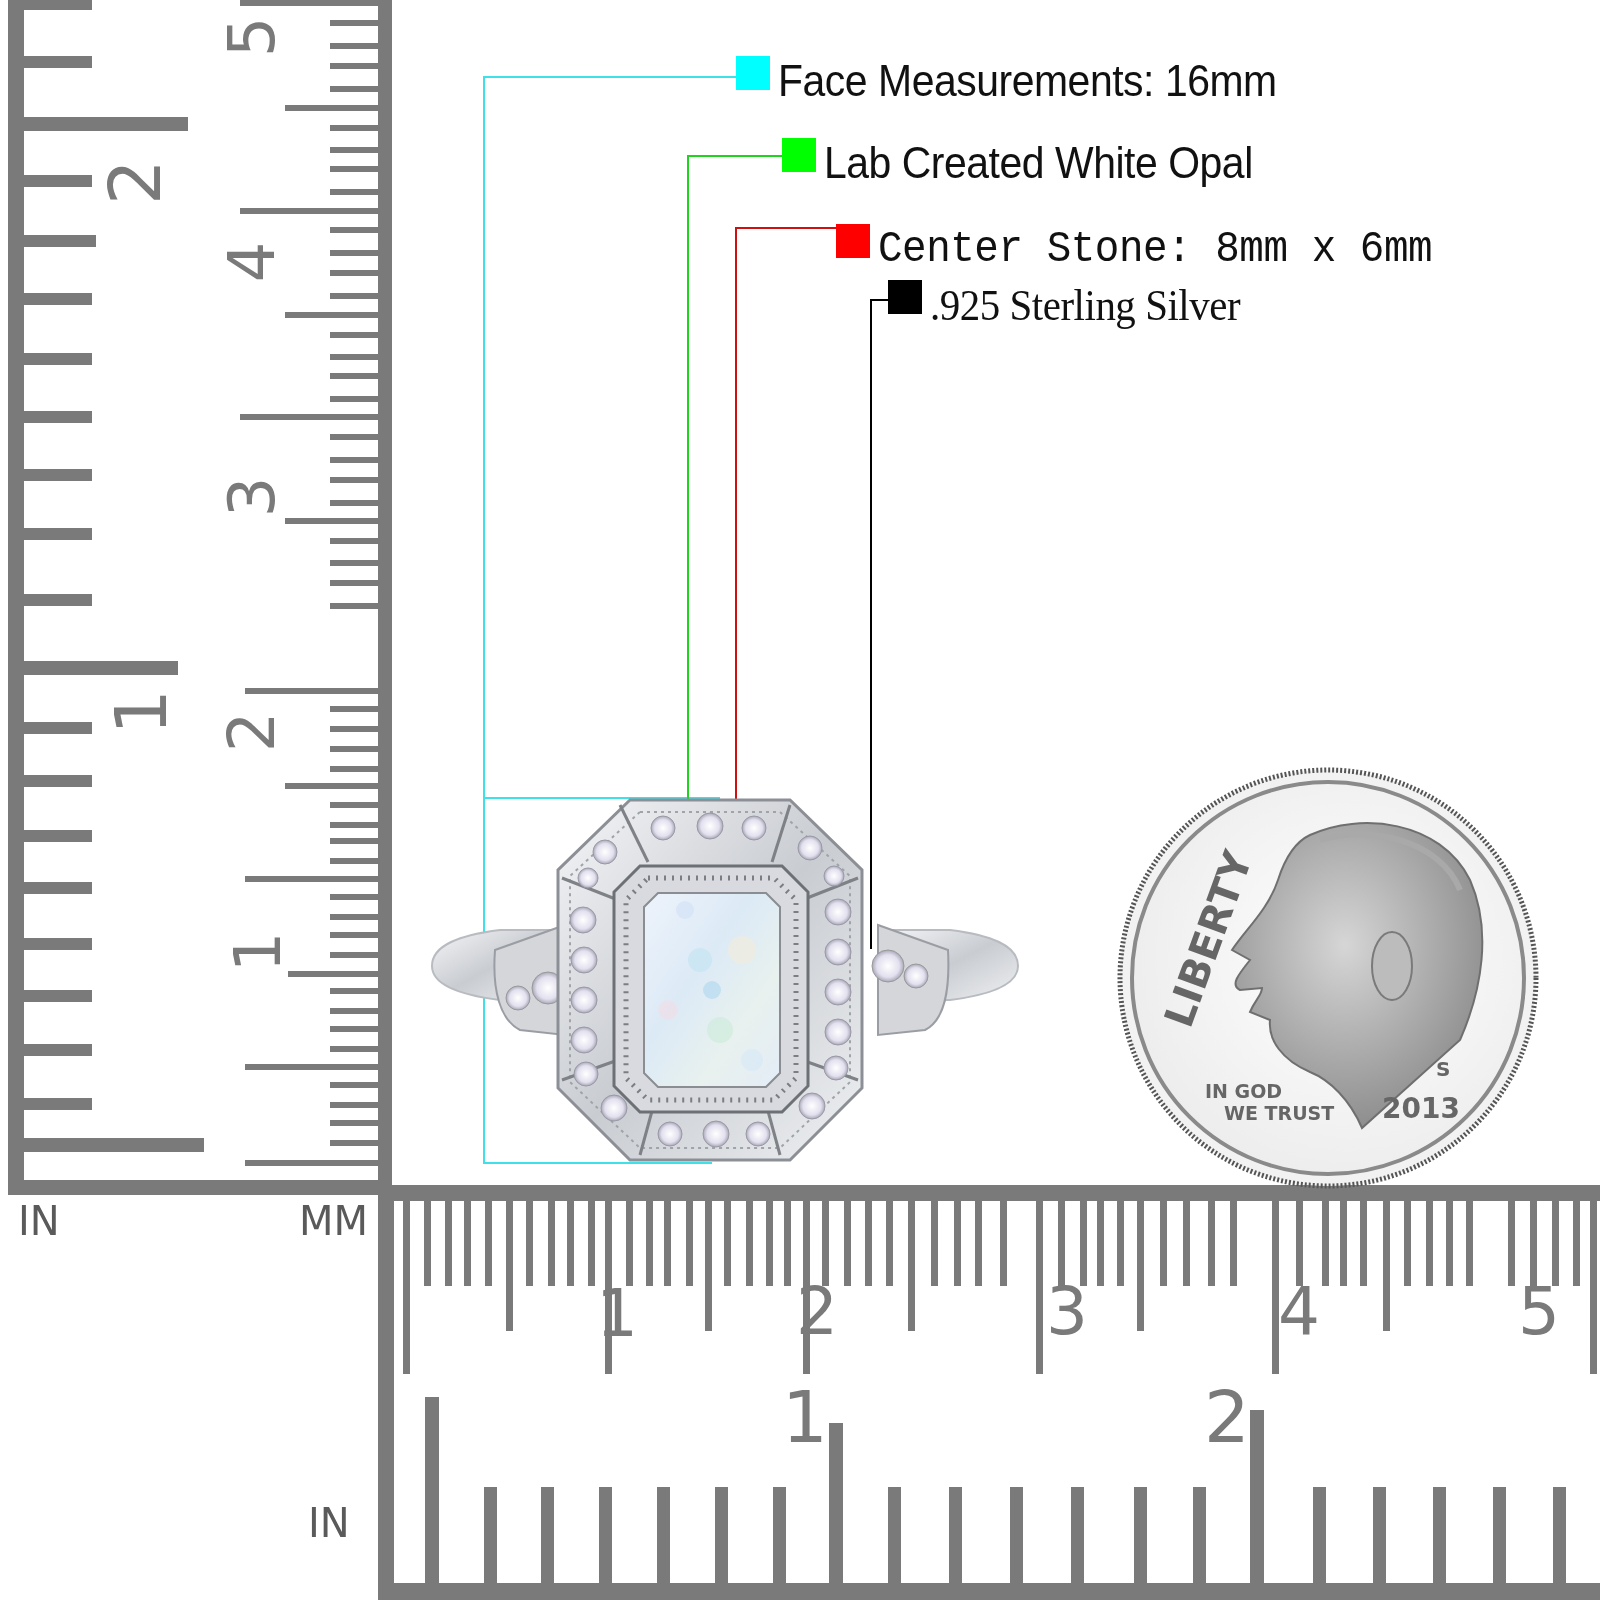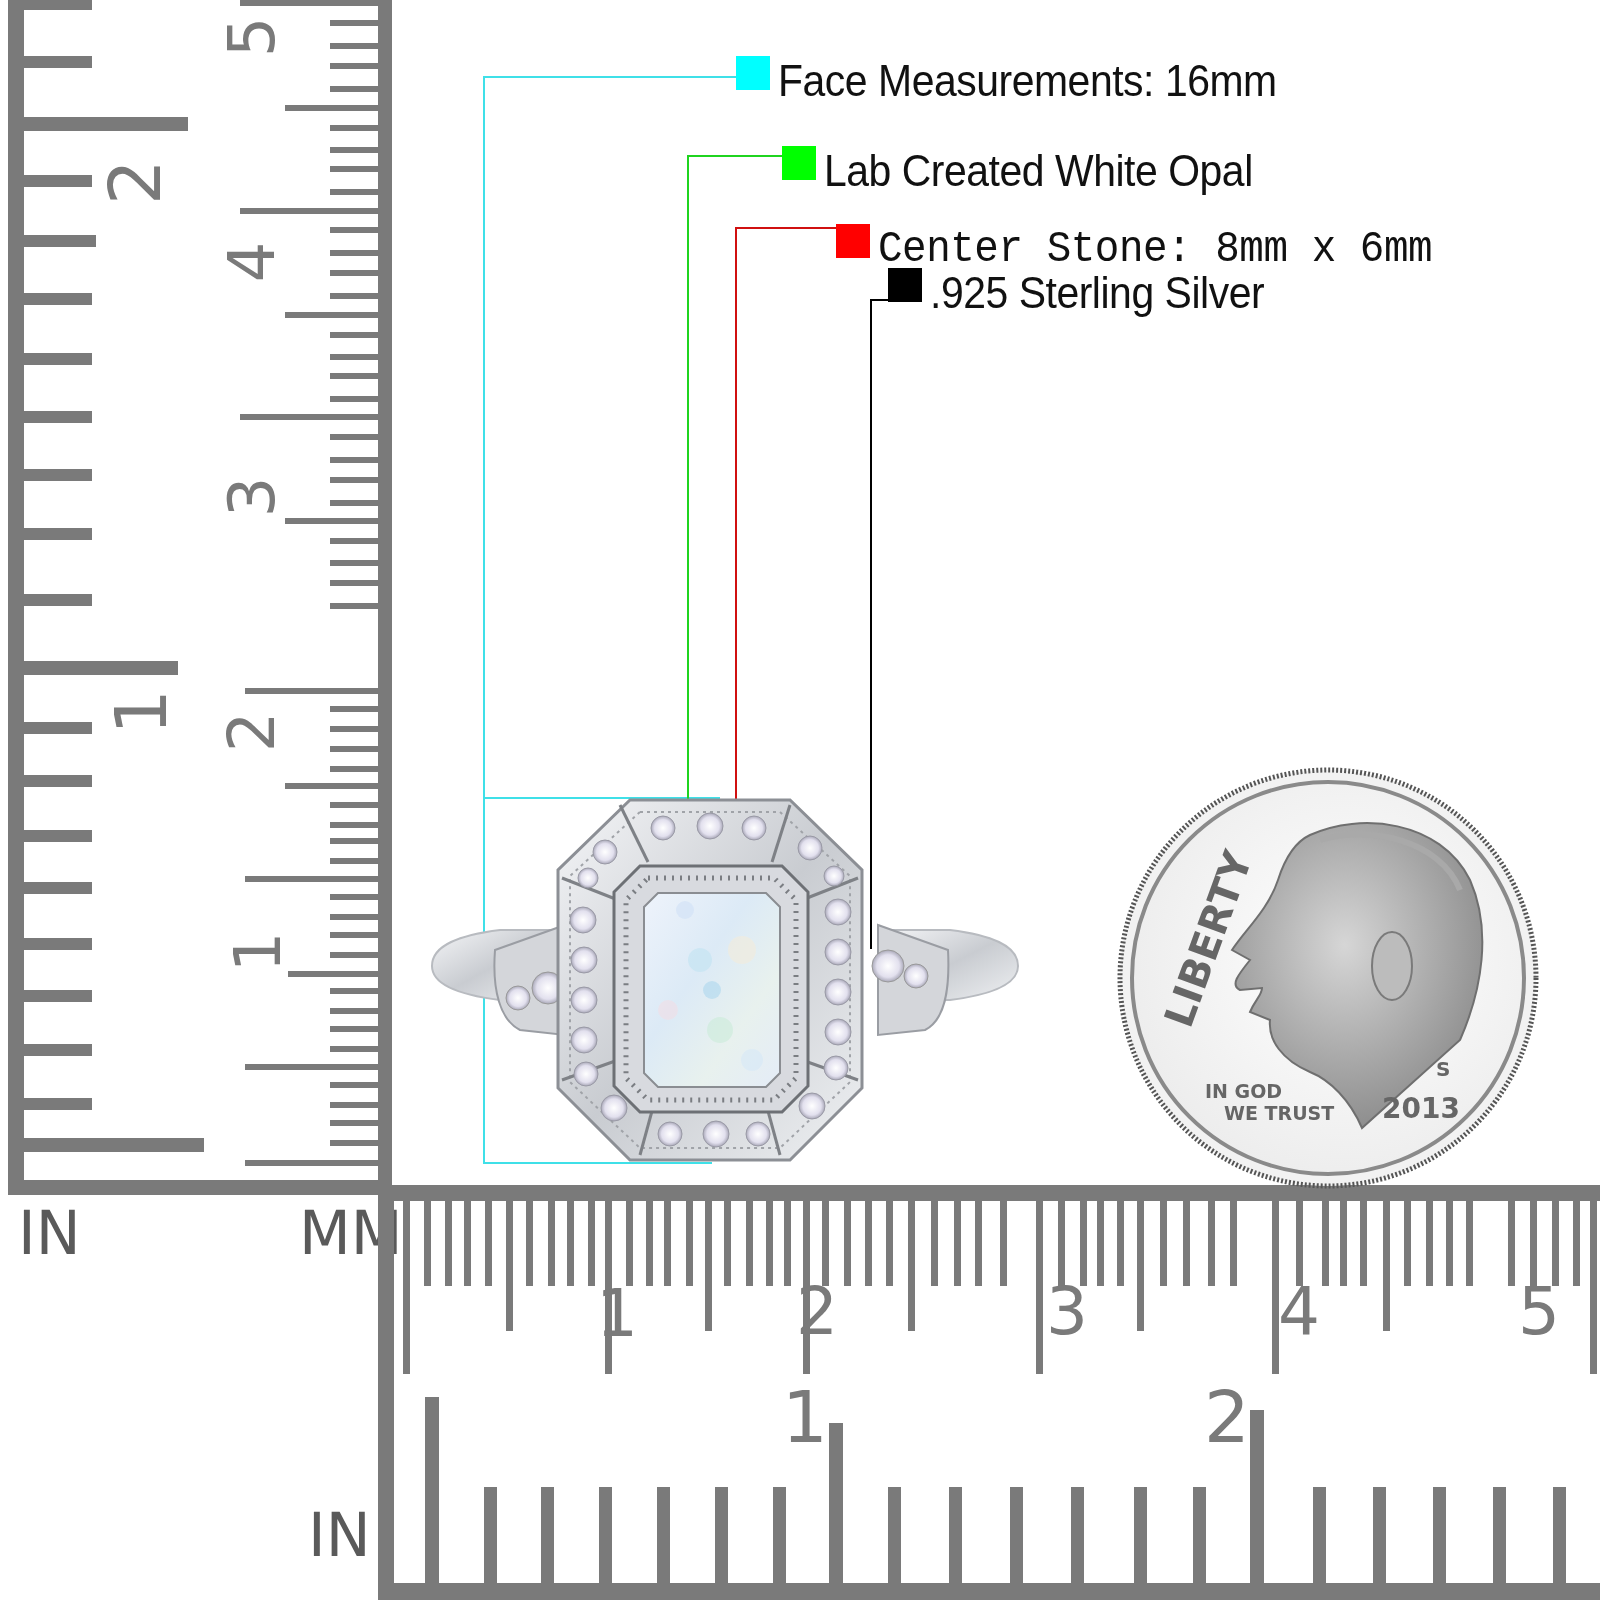--- a/index.html
+++ b/index.html
@@ -2,21 +2,21 @@
 <html><head>
 <meta charset="utf-8">
 <style>
   html, body { margin:0; padding:0; background:#ffffff; }
   body { width:1600px; height:1600px; position:relative; overflow:hidden; font-family:"Liberation Sans", sans-serif; }
   .abs { position:absolute; }
   svg { position:absolute; left:0; top:0; }
   .legend-row { position:absolute; display:flex; height:44px; }
   .legend-sq { width:34px; height:34px; margin-right:8px; flex:none; }
   .legend-label { font-size:44px; color:#111; white-space:nowrap; letter-spacing:-0.5px; transform:scaleX(0.93); transform-origin:left center; }
-  .ruler-label { position:absolute; font-size:60px; color:#5a5a5a; font-family:"DejaVu Sans", sans-serif; }
+  .ruler-label { position:absolute; font-size:40px; color:#5a5a5a; font-family:"DejaVu Sans", sans-serif; }
   .tick-num { position:absolute; color:#7a7a7a; font-family:"DejaVu Sans", sans-serif; }
   .coin-text { font-family:"DejaVu Sans", sans-serif; fill:#666; font-weight:bold; }
 </style>
 </head>
 <body>
 
 <div class="abs" style="left:0;top:0;width:392px;height:1195px;">
   <svg width="392" height="1195">
 
     <rect x="8" y="0" width="16" height="1195" fill="#7a7a7a"></rect>
@@ -230,29 +230,29 @@
   <polyline points="836,228 736,228 736,884" fill="none" stroke="#d01010" stroke-width="2"></polyline>
   <polyline points="640,886 781,886 781,1090" fill="none" stroke="#d01010" stroke-width="2"></polyline>
 
   <polyline points="888,300 871,300 871,949" fill="none" stroke="#000" stroke-width="2"></polyline>
 </svg>
 
 <div class="legend-row" style="left:736px;top:56px;">
   <div class="legend-sq" style="background:#00ffff;"></div>
   <div class="legend-label">Face Measurements: 16mm</div>
 </div>
-<div class="legend-row" style="left:782px;top:146px;">
+<div class="legend-row" style="left:782px;top:138px;">
   <div class="legend-sq" style="background:#00ff00;"></div>
   <div class="legend-label">Lab Created White Opal</div>
 </div>
 <div class="legend-row" style="left:836px;top:224px;font-family:Liberation Mono, monospace;">
   <div class="legend-sq" style="background:#ff0000;"></div>
   <div class="legend-label">Center Stone: 8mm x 6mm</div>
 </div>
-<div class="legend-row" style="left:888px;top:268px;">
+<div class="legend-row" style="left:888px;top:280px;font-family:Liberation Serif, serif;">
   <div class="legend-sq" style="background:#000000;"></div>
   <div class="legend-label">.925 Sterling Silver</div>
 </div>
 
 <svg width="1600" height="1600" style="pointer-events:none;">
   <defs>
     <linearGradient id="silver" x1="0" y1="0" x2="1" y2="1">
       <stop offset="0" stop-color="#f4f5f7"></stop>
       <stop offset="0.5" stop-color="#c9ccd1"></stop>
       <stop offset="1" stop-color="#eef0f2"></stop>

